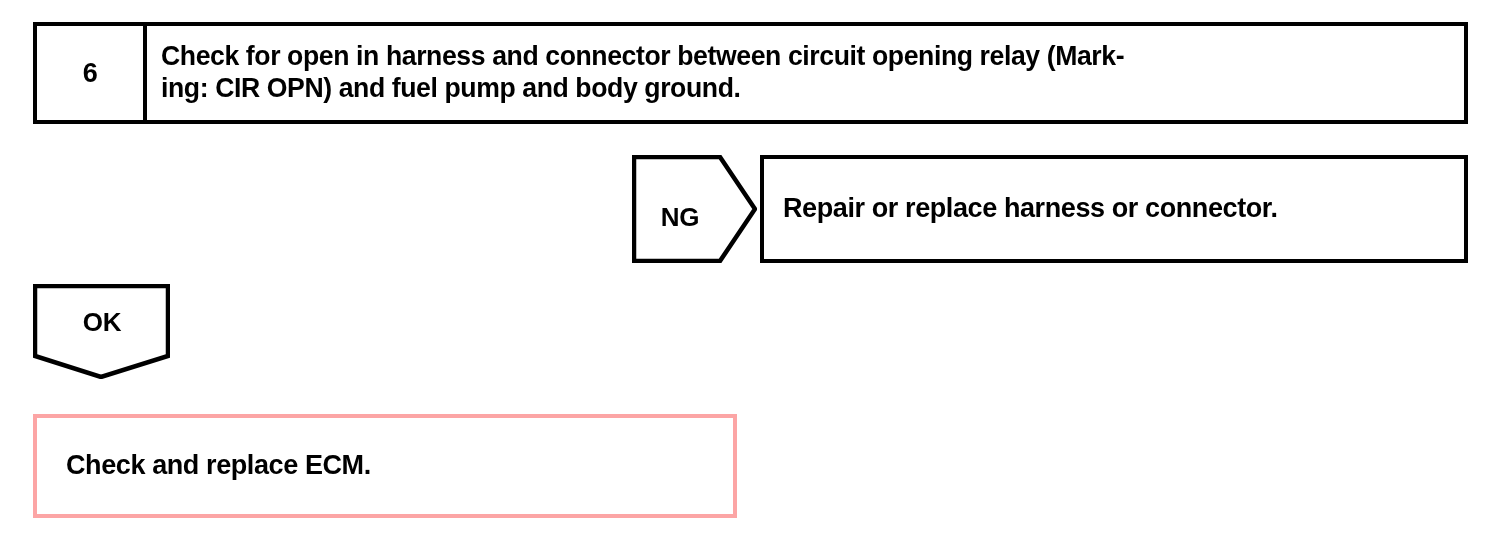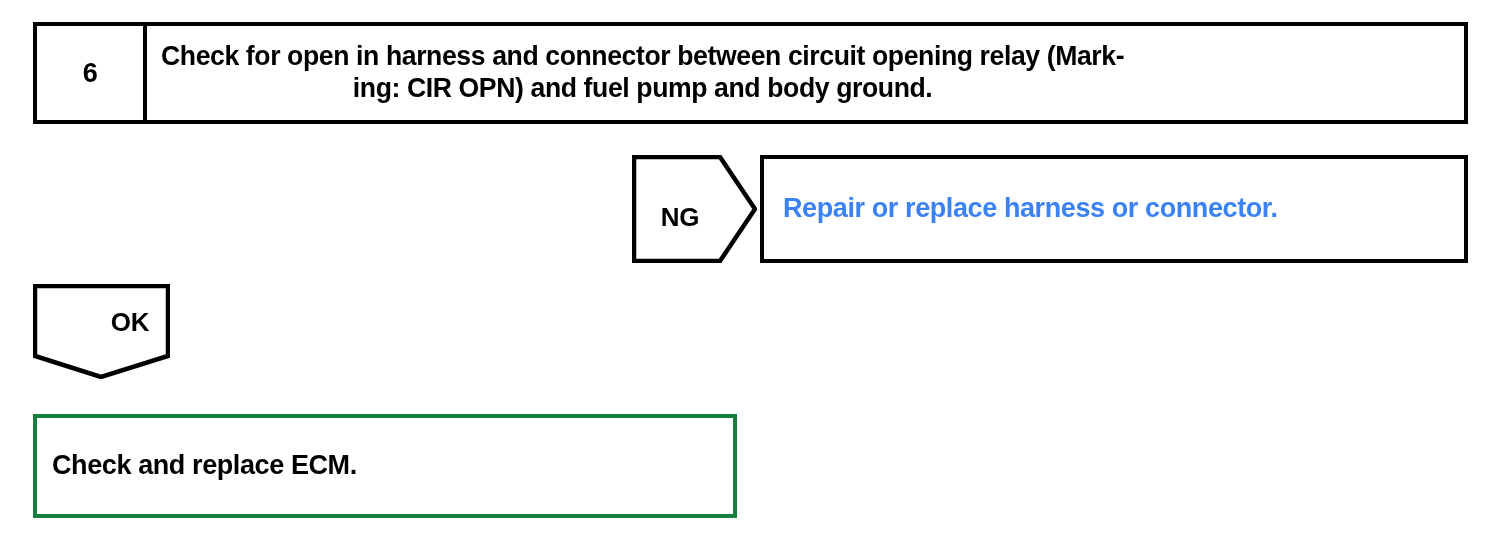--- a/index.html
+++ b/index.html
@@ -49,21 +49,20 @@
     color: #000000;
     letter-spacing: -0.5px;
   }
   .step-text-cell {
     flex: 1 1 auto;
     display: flex;
     align-items: center;
     padding-left: 14px;
     padding-right: 8px;
     box-sizing: border-box;
-    text-align: center;
   }
   .step-text {
     font-size: 27px;
     font-weight: bold;
     line-height: 1.18;
     color: #000000;
     letter-spacing: -0.4px;
     transform: scaleX(0.985);
     transform-origin: left center;
   }
@@ -107,21 +106,21 @@
     border: 4px solid #000000;
     background: #ffffff;
     display: flex;
     align-items: center;
     padding-left: 19px;
     padding-right: 10px;
   }
   .result-text {
     font-size: 27px;
     font-weight: bold;
-    color: #3b82f6;
+    color: #000000;
     letter-spacing: -0.4px;
     line-height: 1.18;
   }
 
   
   .ok-arrow {
     position: absolute;
     left: 33px;
     top: 284px;
     width: 137px;
@@ -138,36 +137,35 @@
     top: 0;
     width: 138px;
     height: 76px;
     display: flex;
     align-items: center;
     justify-content: center;
     font-size: 26px;
     font-weight: bold;
     color: #000000;
     letter-spacing: -0.3px;
-    padding-left: 28px;
   }
 
   
   .final-box {
     position: absolute;
     left: 33px;
     top: 414px;
     width: 704px;
     height: 104px;
     box-sizing: border-box;
-    border: 4px solid #15803d;
-    background: #ffffff;
-    display: flex;
-    align-items: center;
-    padding-left: 15px;
+    border: 4px solid #fca5a5;
+    background: #ffffff;
+    display: flex;
+    align-items: center;
+    padding-left: 29px;
     padding-right: 10px;
   }
   .final-text {
     font-size: 27px;
     font-weight: bold;
     color: #000000;
     letter-spacing: -0.4px;
     line-height: 1.18;
   }
 </style>

